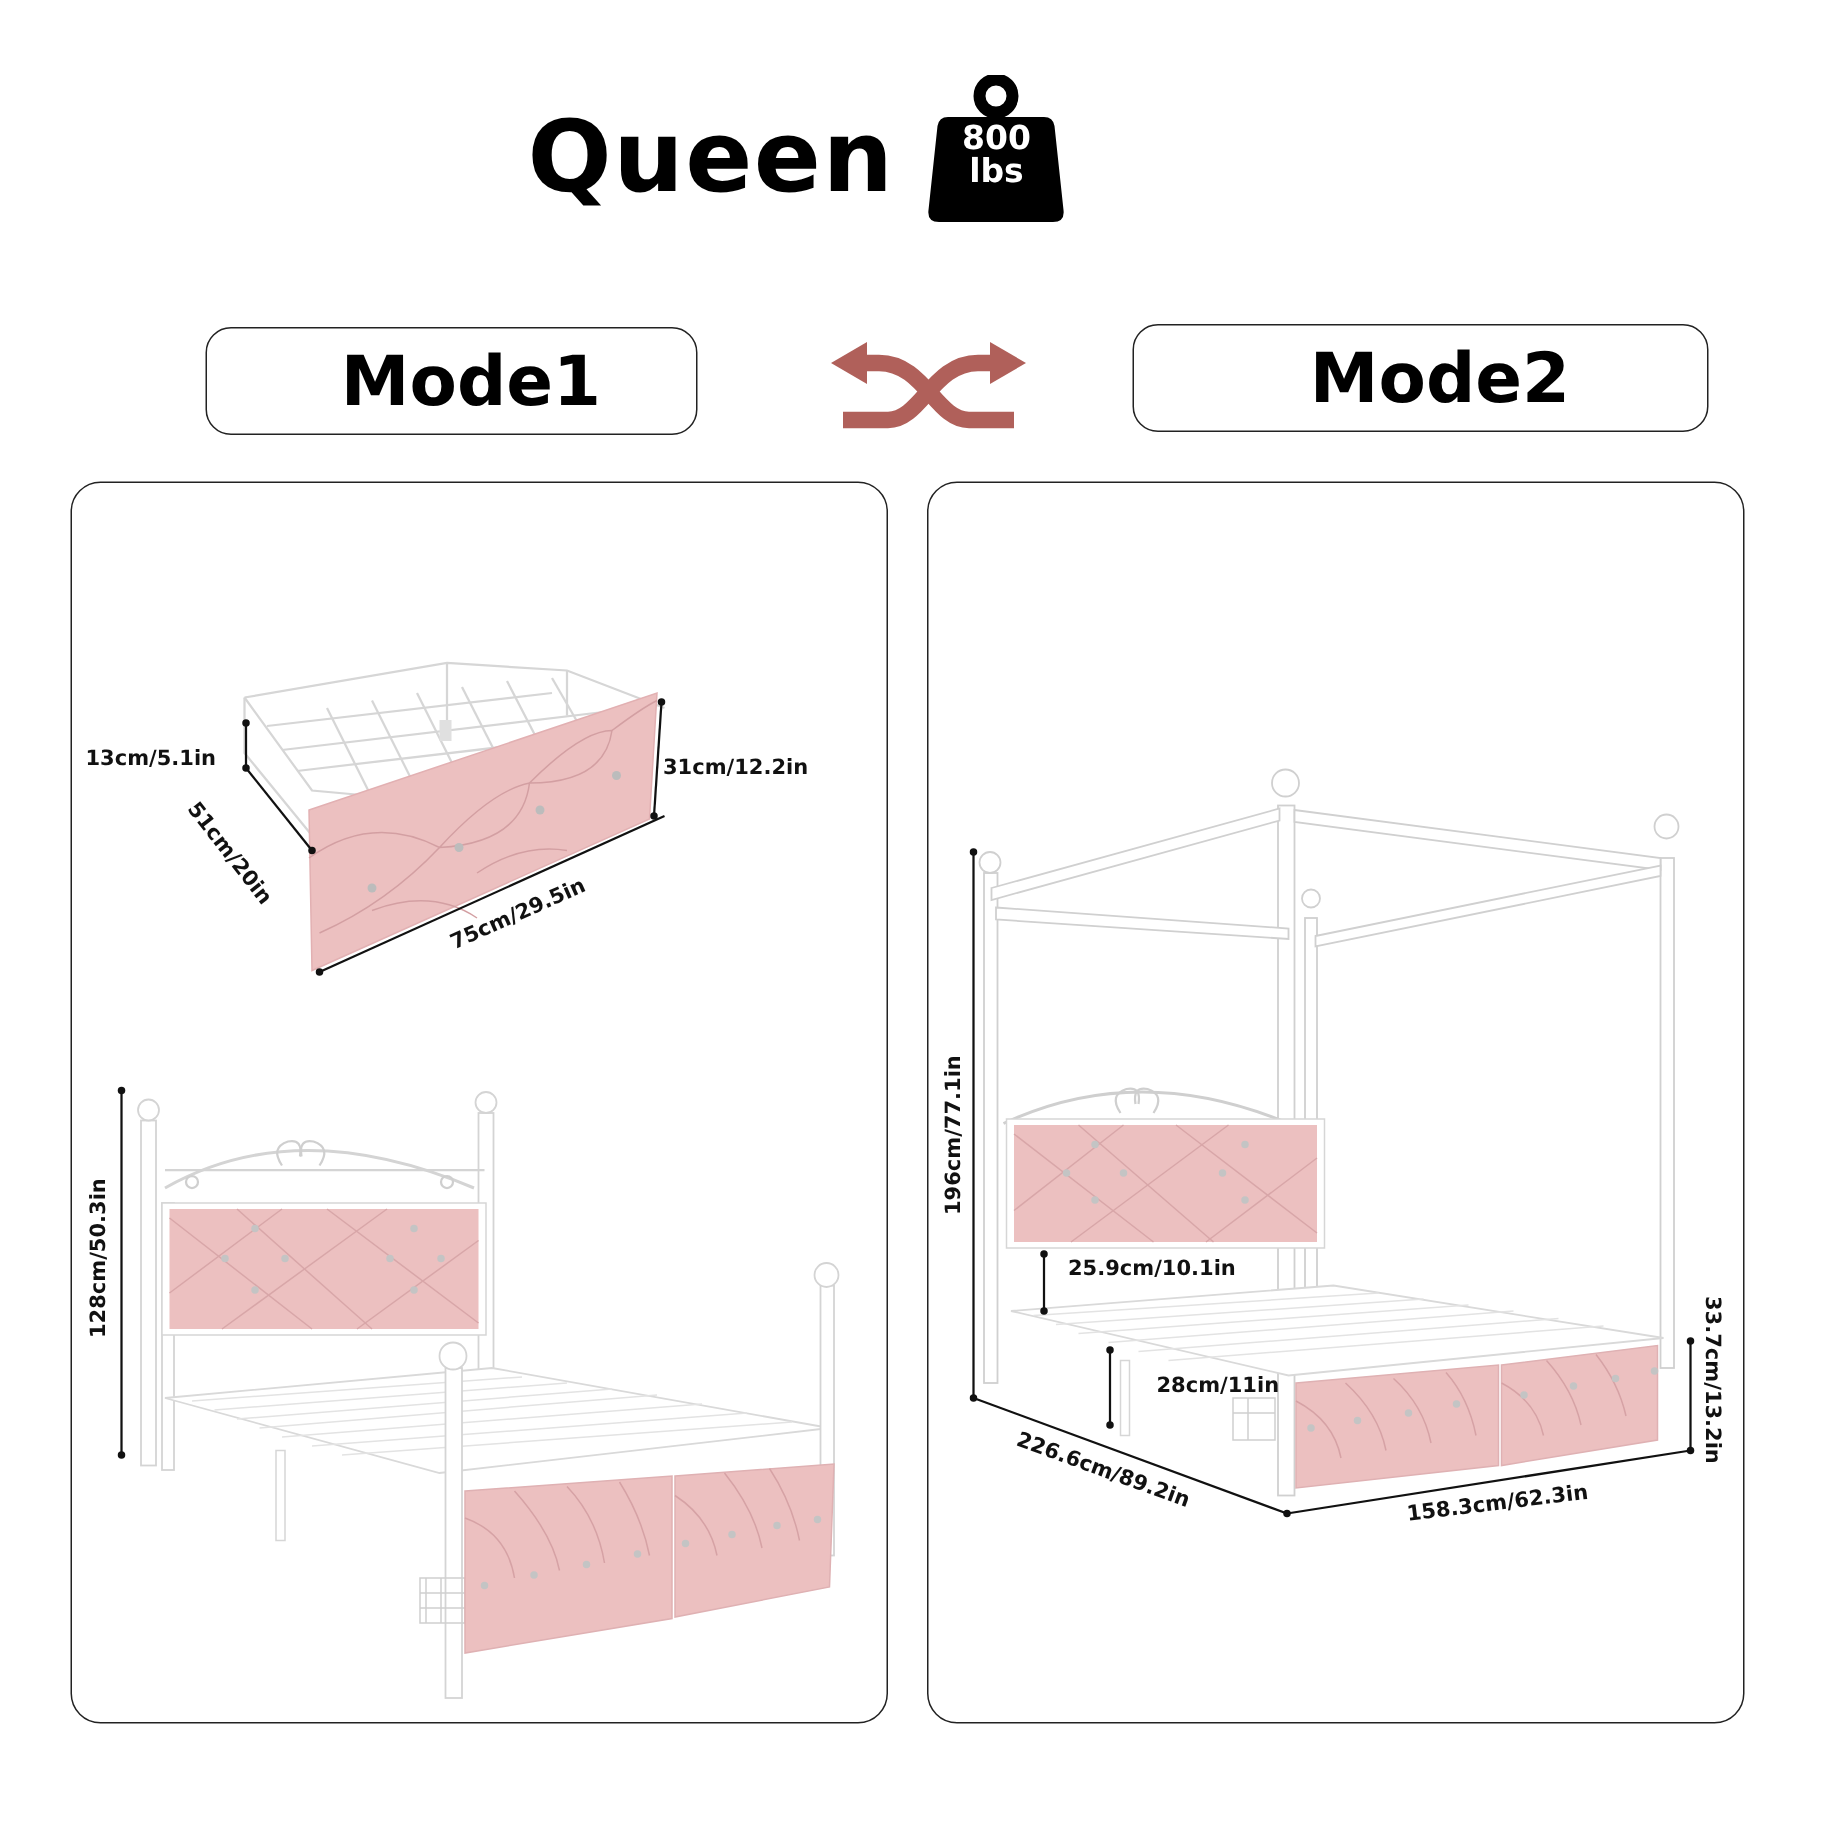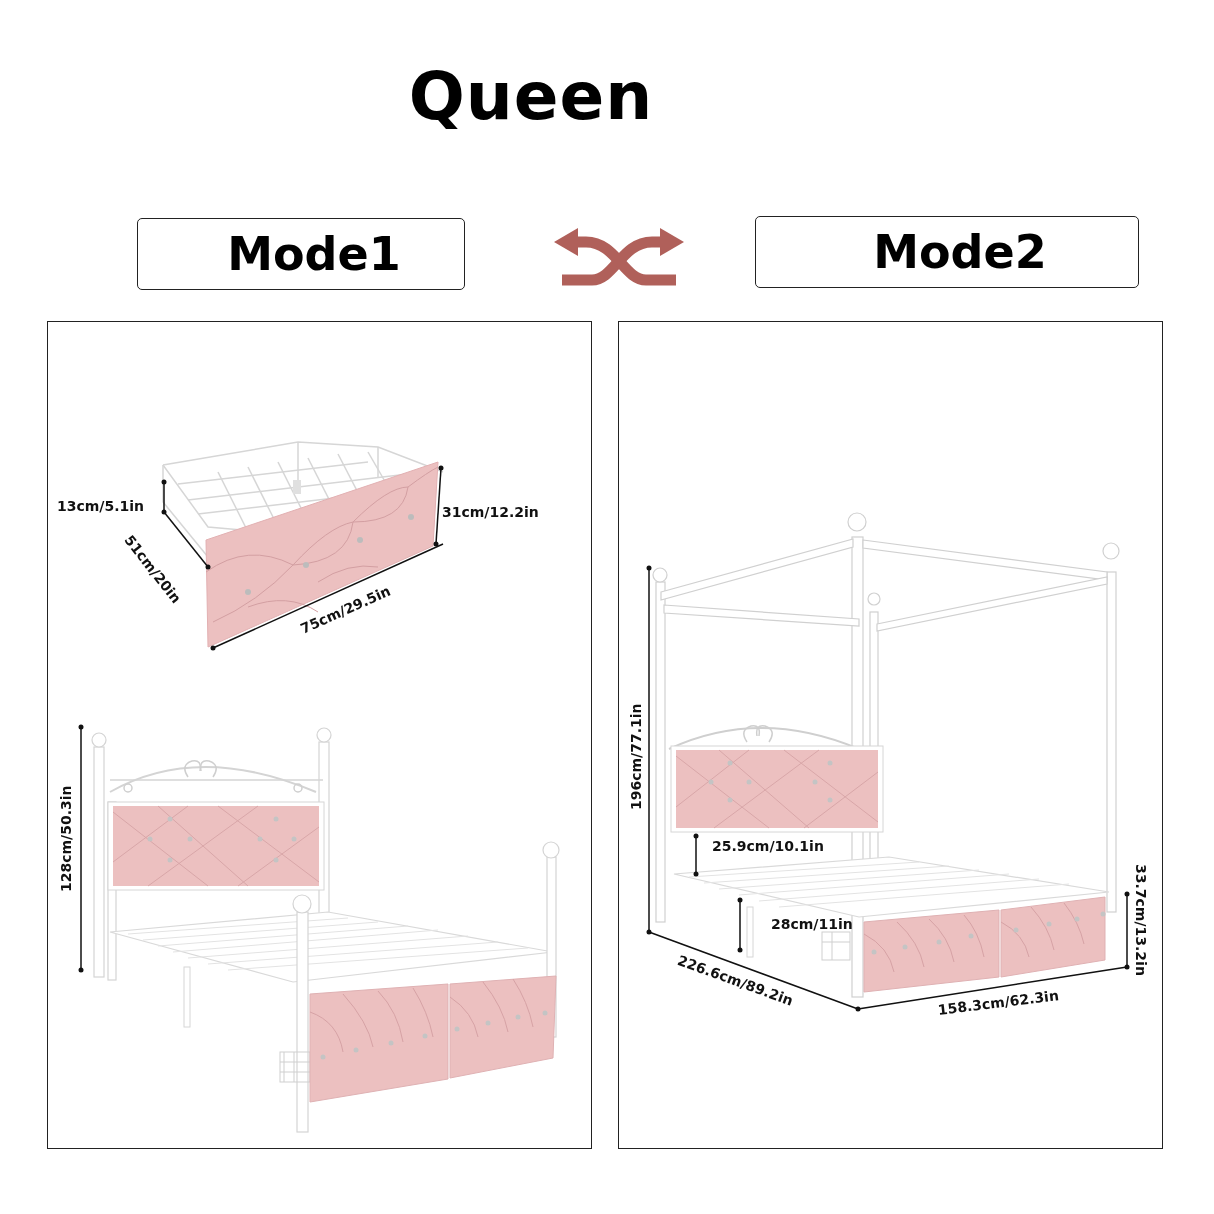--- a/index.html
+++ b/index.html
@@ -6,39 +6,49 @@
     html, body { width: 1214px; height: 1214px; background: #ffffff; overflow: hidden; }
     body { position: relative; font-family: "Liberation Sans", "DejaVu Sans", sans-serif; color: #000; }
 
     .title-wrap { position: absolute; left: 0; top: 58px; width: 998px; display: flex; justify-content: center; align-items: center; margin-left: 32px; }
     .title-bold { font-weight: 700; font-size: 66px; letter-spacing: 1px; font-family: "DejaVu Sans", sans-serif; }
     .title-light { font-weight: 400; font-size: 64px; margin-left: 22px; font-family: "DejaVu Sans", sans-serif; }
     .weight-icon { position: relative; width: 92px; height: 100px; margin-left: 22px; margin-top: -8px; }
     .weight-icon svg { position: absolute; left: 0; top: 0; }
     .weight-text { position: absolute; left: 0; top: 32px; width: 92px; text-align: center; color: #fff; font-weight: 700; font-size: 22px; line-height: 22px; font-family: "DejaVu Sans", sans-serif; }
 
-    .mode-box { position: absolute; height: 72px; border: 1.6px solid #222; border-radius: 5px; display: flex; align-items: center; justify-content: center; font-size: 46px; font-weight: 700; font-family: "DejaVu Sans", sans-serif; padding-left: 26px; }
+    .mode-box { position: absolute; height: 72px; border: 1.6px solid #222; border-radius: 17px; display: flex; align-items: center; justify-content: center; font-size: 46px; font-weight: 700; font-family: "DejaVu Sans", sans-serif; padding-left: 26px; }
     #mode1 { left: 137px; top: 218px; width: 328px; }
     #mode2 { left: 755px; top: 216px; width: 384px; }
 
     .swap-icon { position: absolute; left: 552px; top: 228px; width: 134px; height: 66px; }
 
-    .panel { position: absolute; border: 1.8px solid #222; border-radius: 0; background: #fff; overflow: hidden; }
+    .panel { position: absolute; border: 1.8px solid #222; border-radius: 20px; background: #fff; overflow: hidden; }
     #panel1 { left: 47px; top: 321px; width: 545px; height: 828px; }
     #panel2 { left: 618px; top: 321px; width: 545px; height: 828px; }
 
     .dim { position: absolute; font-weight: 700; font-size: 14px; color: #111; white-space: nowrap; font-family: "DejaVu Sans", sans-serif; }
 
     .illus { position: absolute; left: 0; top: 0; }
   </style>
 </head>
 <body>
 
 <div class="title-wrap">
   <span class="title-bold">Queen</span>
+  <div class="weight-icon">
+    <svg width="92" height="100" viewBox="0 0 92 100">
+      <circle cx="46" cy="14" r="11" fill="none" stroke="#000" stroke-width="8"></circle>
+      <path d="M14 28 H78 Q84 28 85 34 L91 90 Q92 98 84 98 H8 Q0 98 1 90 L7 34 Q8 28 14 28 Z" fill="#000"></path>
+    </svg>
+    <div class="weight-text">
+      <div>800</div>
+      <div>lbs</div>
+    </div>
+  </div>
 </div>
 
 <div class="mode-box" id="mode1">Mode1</div>
 <div class="swap-icon">
   <svg width="134" height="66" viewBox="0 0 134 66">
     <g fill="none" stroke="#b0605a" stroke-width="11">
       <path d="M10 52 H40 C62 52 70 14 100 14 H112"></path>
       <path d="M124 52 H94 C72 52 64 14 34 14 H22"></path>
     </g>
     <polygon points="2,14 26,0 26,28" fill="#b0605a"></polygon>

